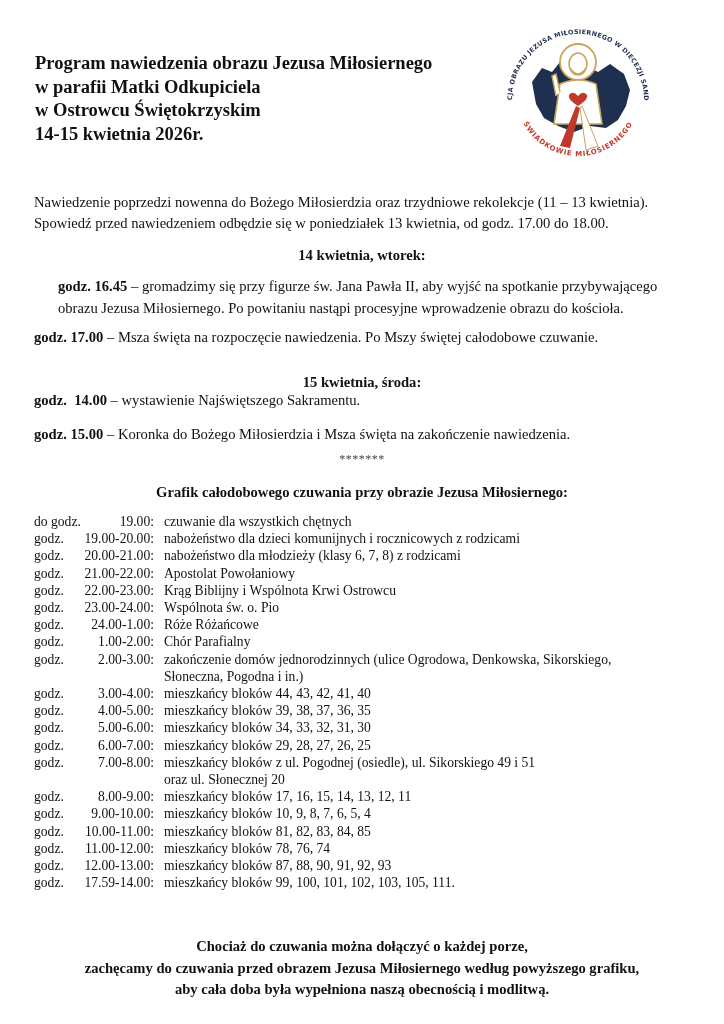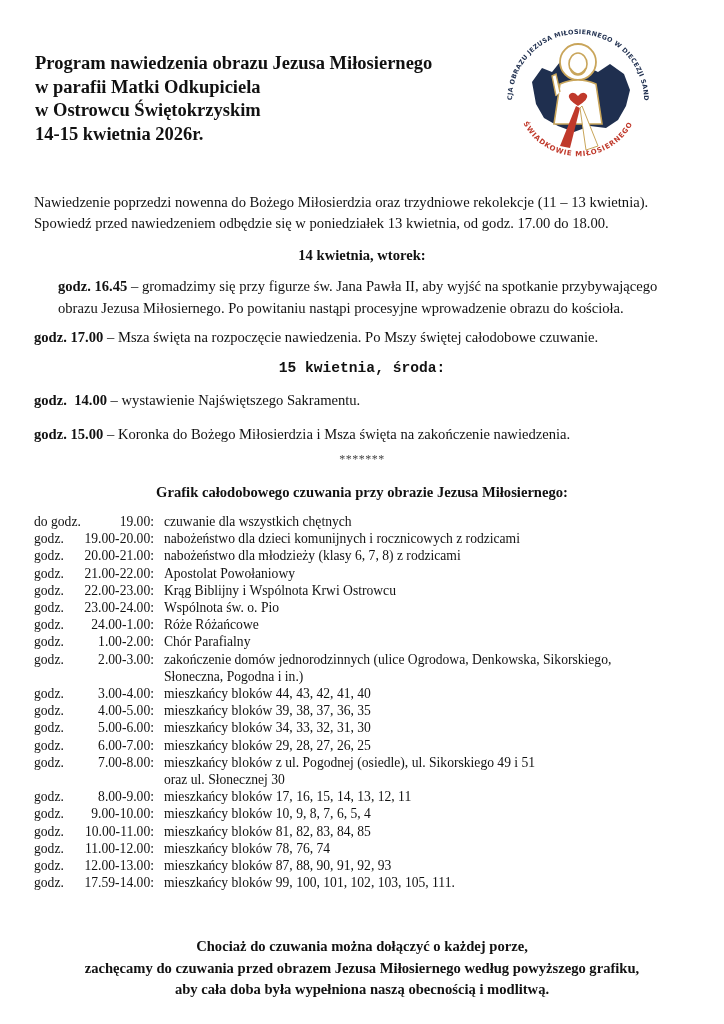--- a/index.html
+++ b/index.html
@@ -173,21 +173,21 @@
 
   <div class="event" style="top:275px;margin-left:24px;">
     <div class="line"><b>godz. 16.45</b><span> – gromadzimy się przy figurze św. Jana Pawła II, aby wyjść na spotkanie przybywającego</span></div>
     <div class="line">obrazu Jezusa Miłosiernego. Po powitaniu nastąpi procesyjne wprowadzenie obrazu do kościoła.</div>
   </div>
 
   <div class="event" style="top:326px;">
     <div class="line"><b>godz. 17.00</b><span> – Msza święta na rozpoczęcie nawiedzenia. Po Mszy świętej całodobowe czuwanie.</span></div>
   </div>
 
-  <div class="day-heading" style="top:358px;font-family:Liberation Mono, monospace;">15 kwietnia, środa:</div>
+  <div class="day-heading" style="top:372px;">15 kwietnia, środa:</div>
 
   <div class="event" style="top:389px;">
     <div class="line"><b style="white-space:pre;">godz.  14.00</b><span> – wystawienie Najświętszego Sakramentu.</span></div>
   </div>
 
   <div class="event" style="top:423px;">
     <div class="line"><b>godz. 15.00</b><span> – Koronka do Bożego Miłosierdzia i Msza święta na zakończenie nawiedzenia.</span></div>
   </div>
 
   <div class="stars" style="top:452px;">*******</div>
@@ -261,21 +261,21 @@
     <div class="srow">
       <span class="prefix">godz.</span>
       <span class="time">6.00-7.00:</span>
       <span class="desc"><span class="dl">mieszkańcy bloków 29, 28, 27, 26, 25</span></span>
     </div>
     <div class="srow">
       <span class="prefix">godz.</span>
       <span class="time">7.00-8.00:</span>
       <span class="desc">
         <div class="dl">mieszkańcy bloków z ul. Pogodnej (osiedle), ul. Sikorskiego 49 i 51</div>
-        <div class="dl">oraz ul. Słonecznej 30</div>
+        <div class="dl">oraz ul. Słonecznej 20</div>
       </span>
     </div>
     <div class="srow">
       <span class="prefix">godz.</span>
       <span class="time">8.00-9.00:</span>
       <span class="desc"><span class="dl">mieszkańcy bloków 17, 16, 15, 14, 13, 12, 11</span></span>
     </div>
     <div class="srow">
       <span class="prefix">godz.</span>
       <span class="time">9.00-10.00:</span>

